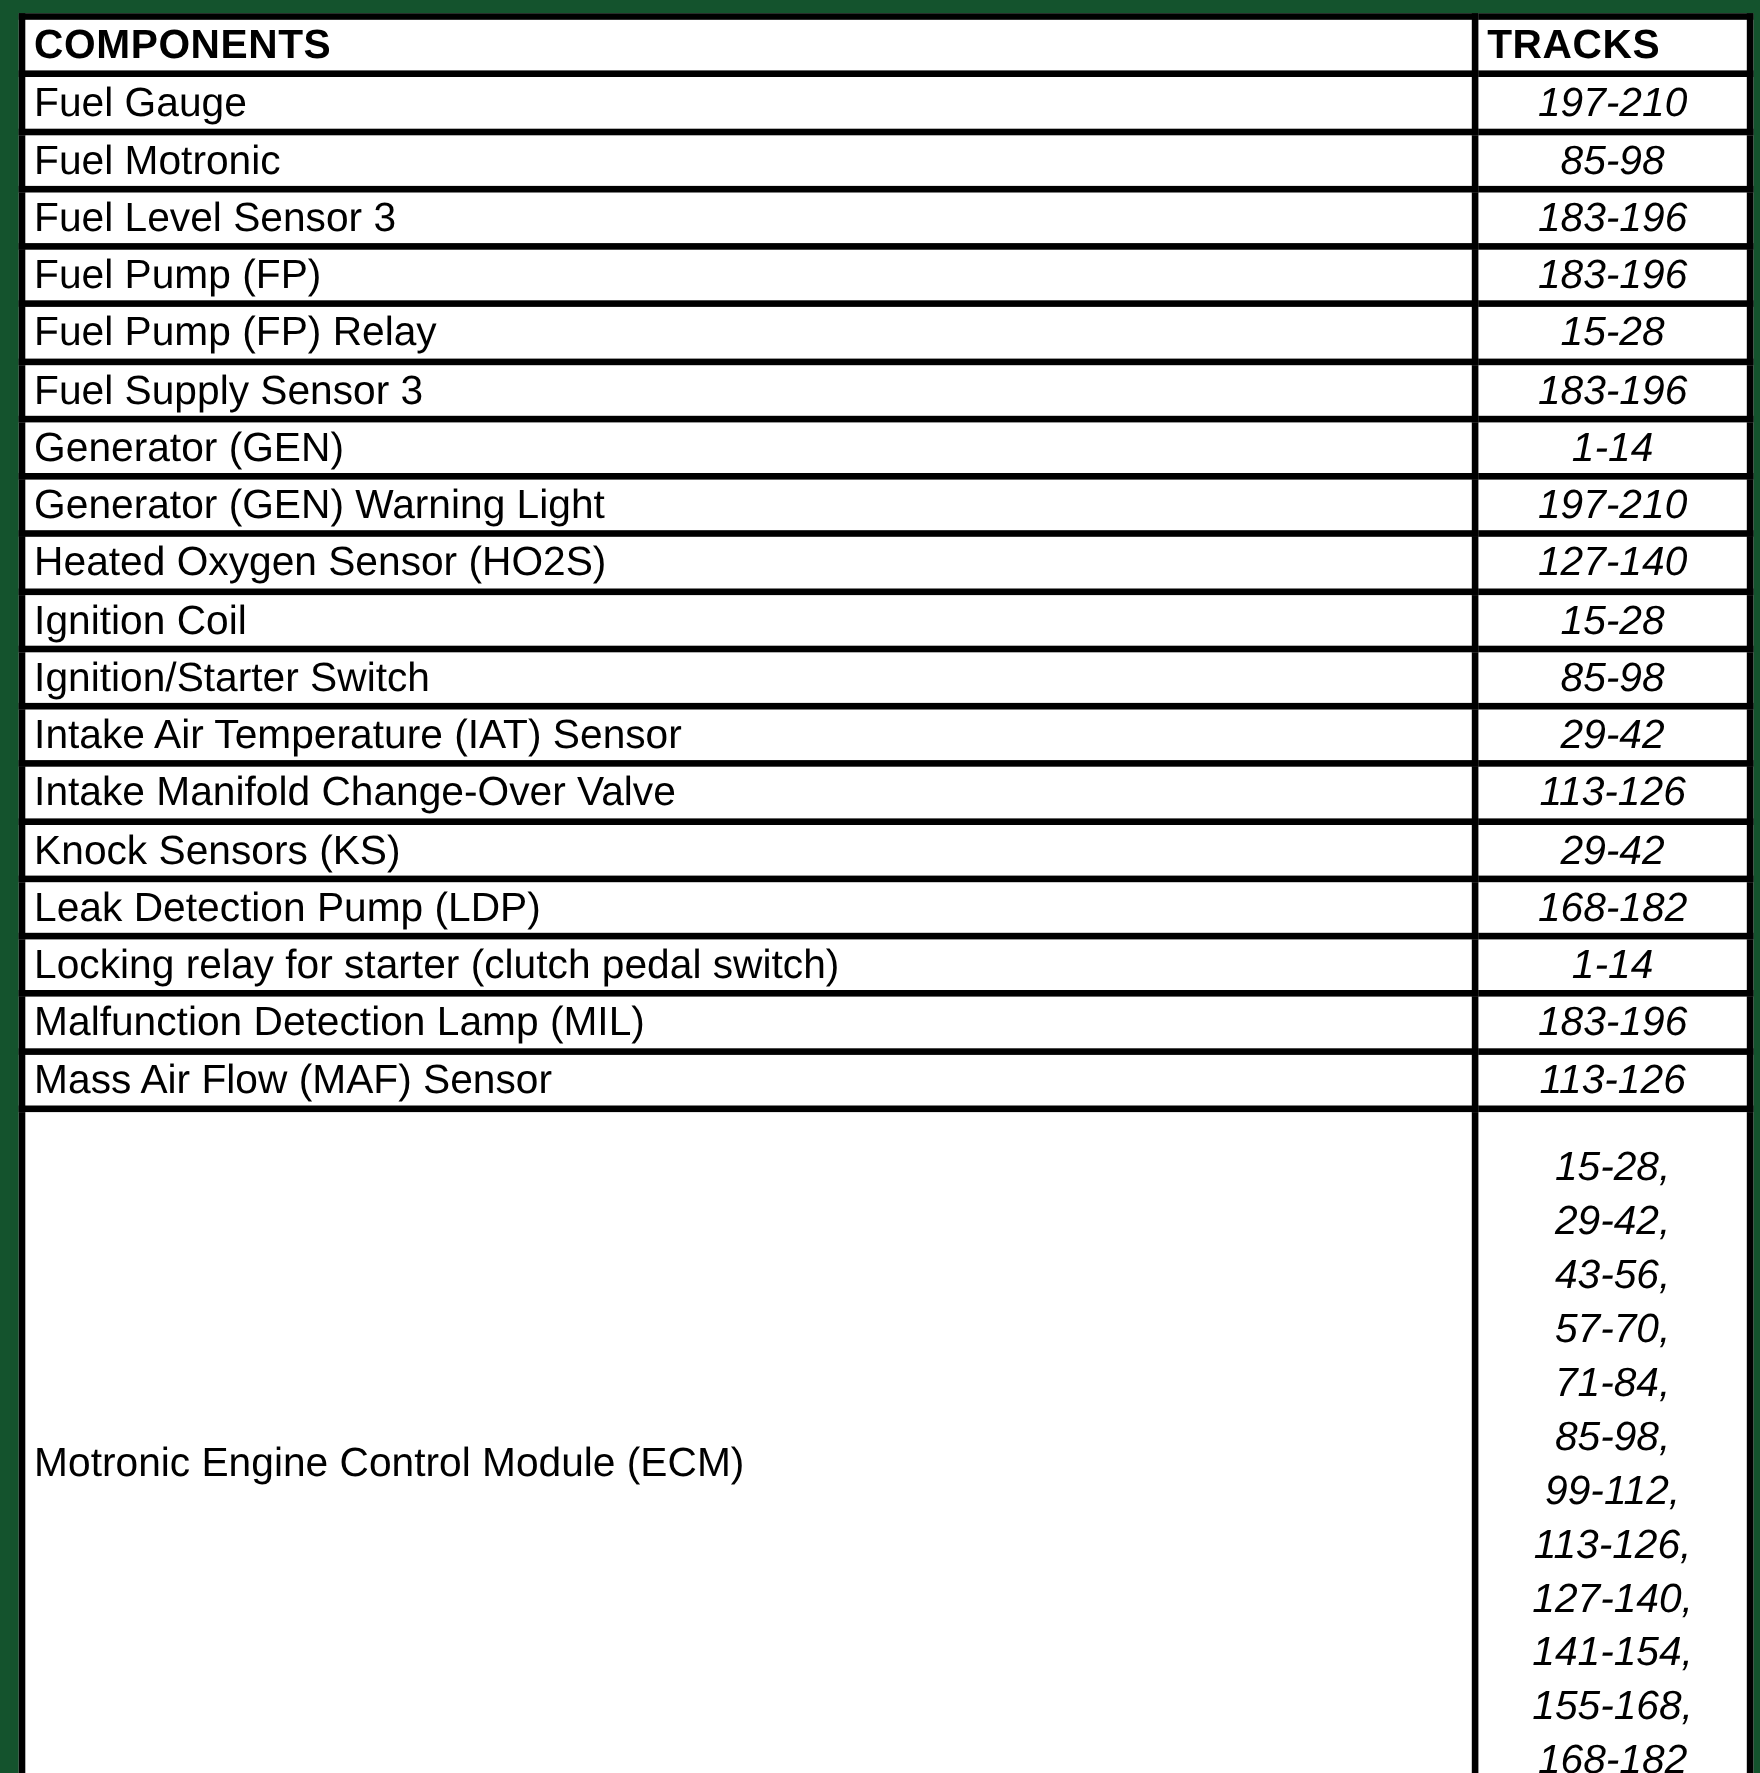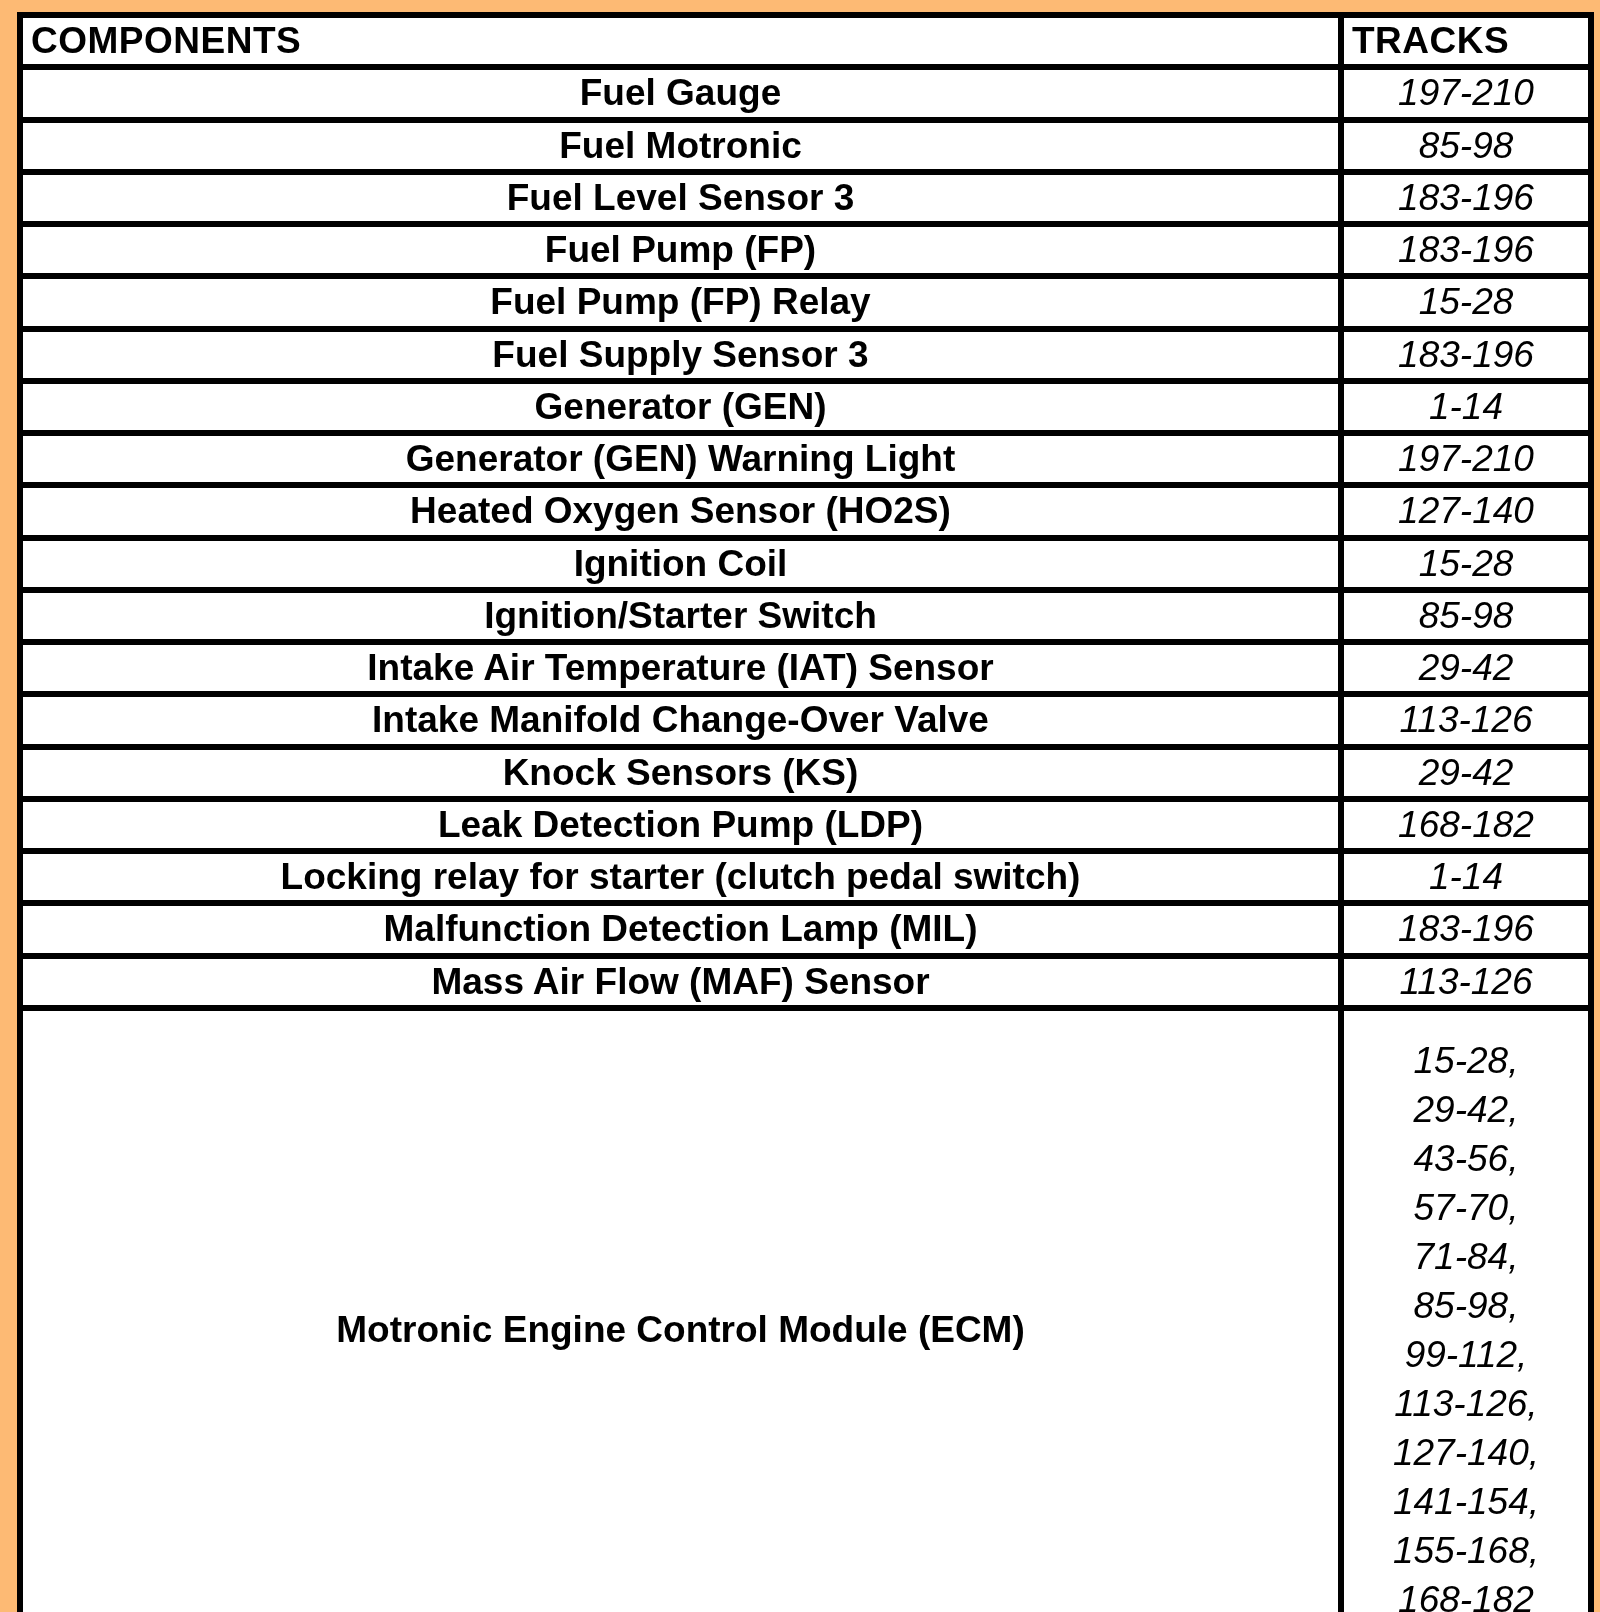--- a/index.html
+++ b/index.html
@@ -6,21 +6,21 @@
     margin: 0;
     padding: 0;
     background: #ffffff;
     width: 1600px;
     height: 1612px;
   }
   .page {
     position: relative;
     width: 1600px;
     height: 1612px;
-    background: #fdba74;
+    background: #14532d;
     font-family: "Liberation Sans", sans-serif;
     color: #000000;
   }
   table.comp-table {
     position: absolute;
     left: 17px;
     top: 12px;
     width: 1571px;
     border-collapse: collapse;
     table-layout: fixed;
@@ -48,23 +48,23 @@
     padding: 0 8px;
     letter-spacing: 0.5px;
   }
   th.tracks-header {
     text-align: left;
     font-weight: bold;
     padding: 0 8px;
     letter-spacing: 0.5px;
   }
   td.component-cell {
-    text-align: center;
+    text-align: left;
     padding: 0 8px;
-    font-weight: bold;
+    font-weight: normal;
   }
   td.tracks-cell {
     text-align: center;
     padding: 0 8px;
     font-weight: normal;
     white-space: pre-line;
     font-style: italic;
   }
   tr.ecm-row td.tracks-cell {
     line-height: 49px;

